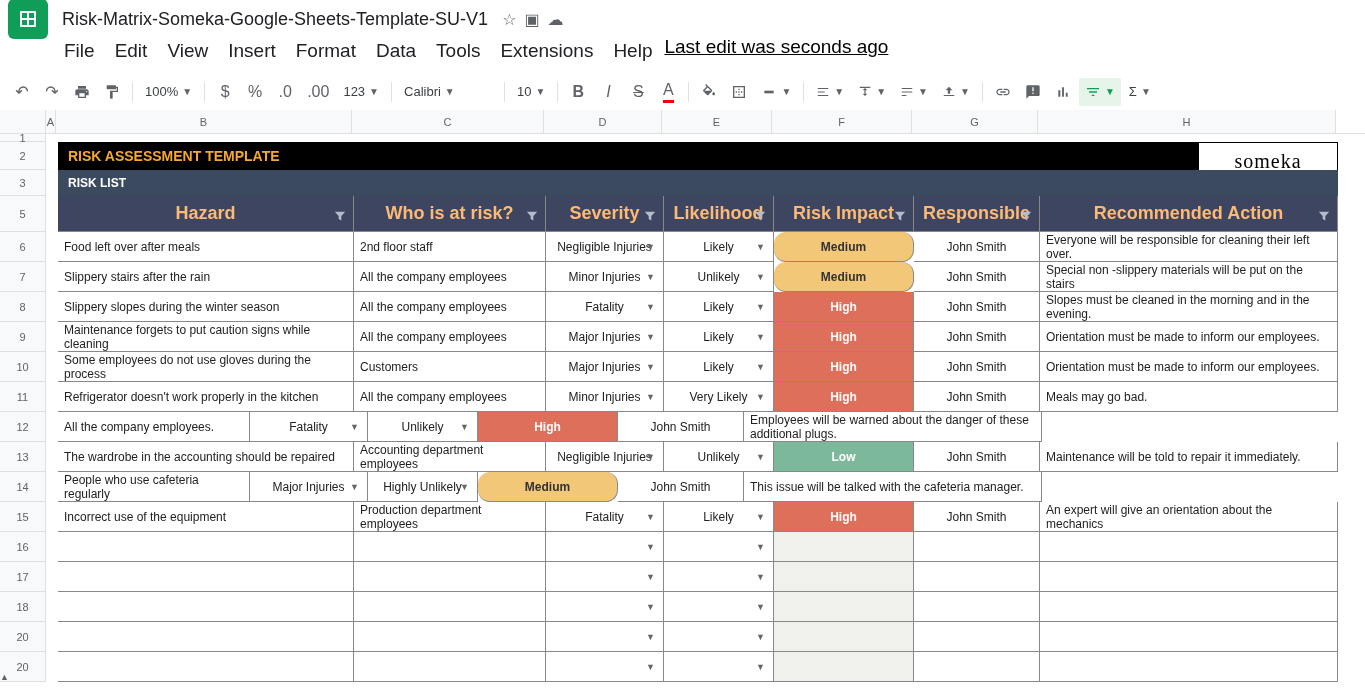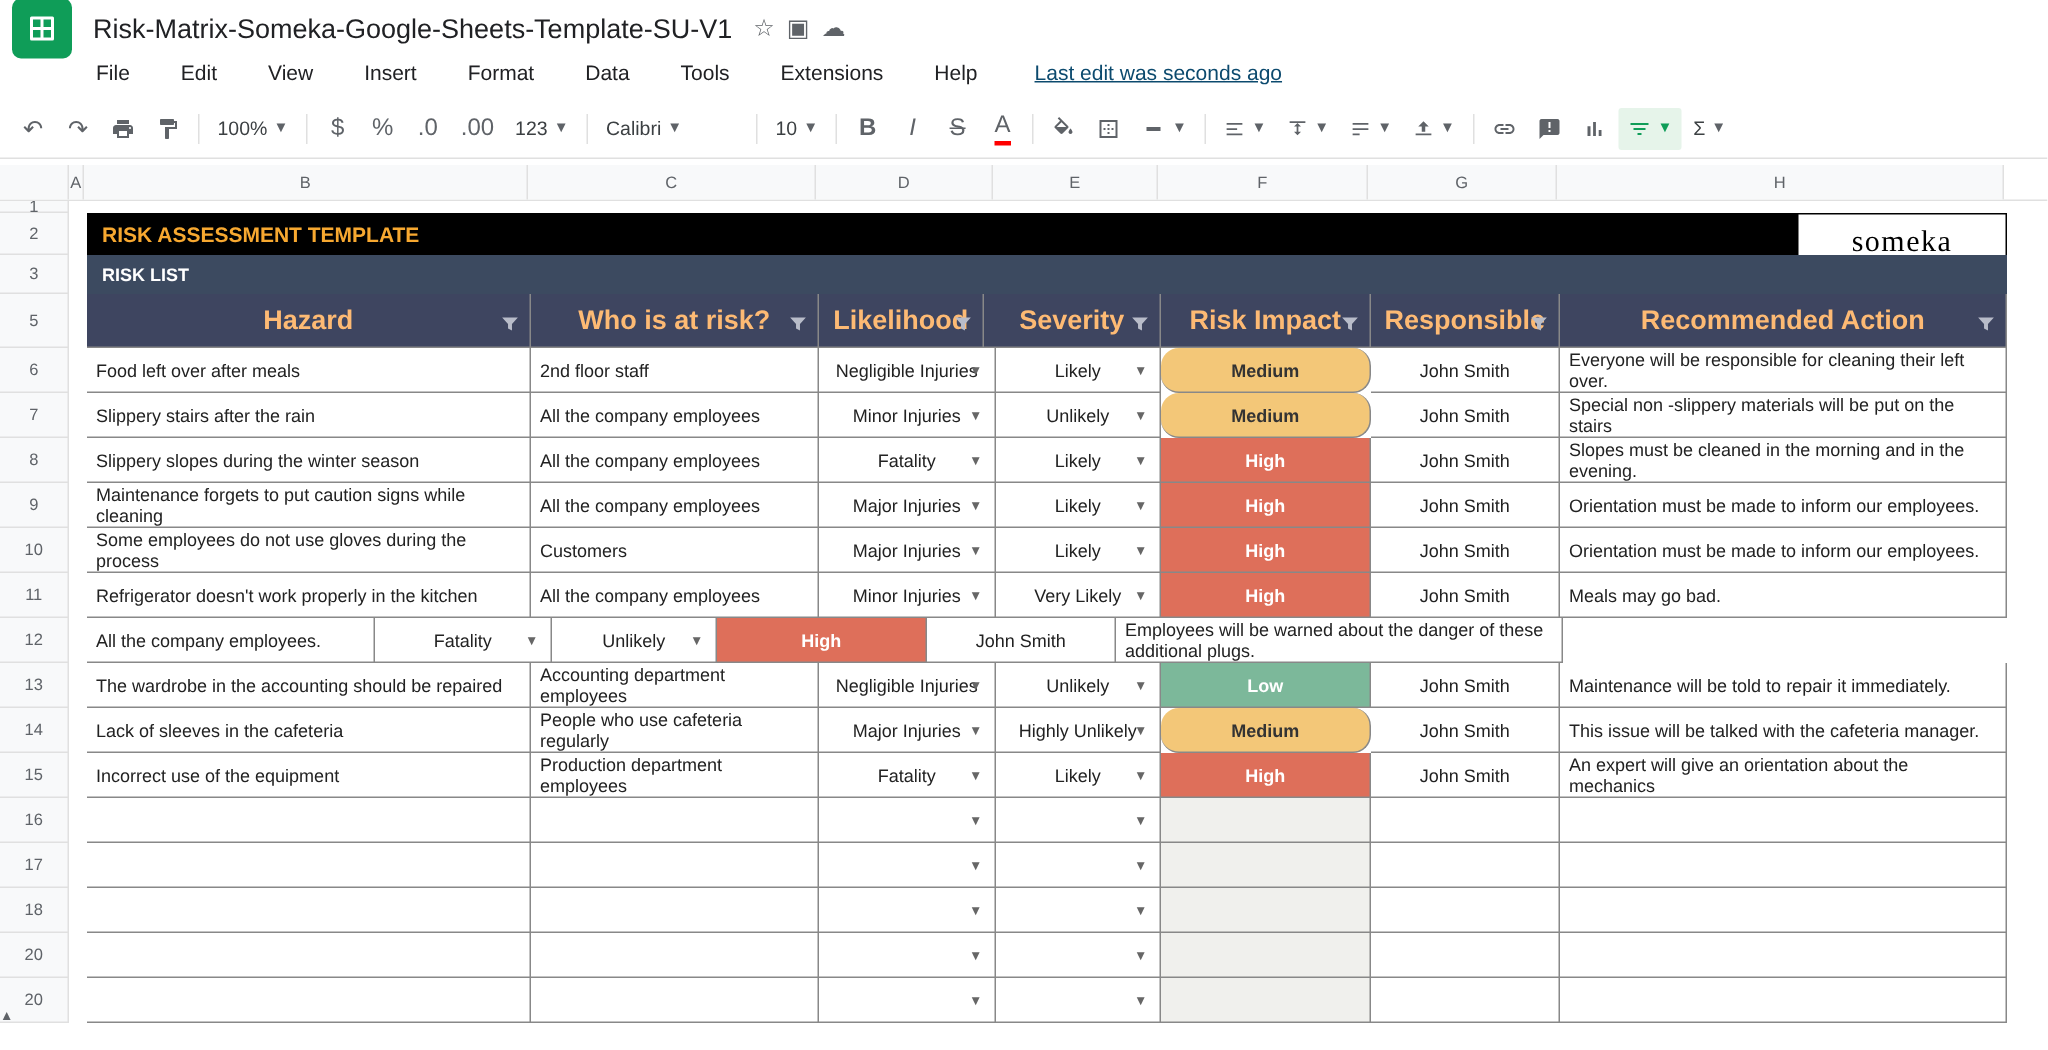--- a/index.html
+++ b/index.html
@@ -7,23 +7,23 @@
 
 
 .titlebar { display: flex; align-items: center; padding: 6px 8px 2px 8px; height: 34px; }
 .logo { width: 40px; height: 40px; background: #0f9d58; border-radius: 6px; display: flex; align-items: center; justify-content: center; margin-right: 8px; }
 .logo svg { width: 24px; height: 24px; }
 .titlewrap { display: flex; align-items: center; gap: 8px; }
 .doctitle { font-size: 18px; color: #202124; padding: 2px 6px; }
 .star, .folder, .cloud { color: #5f6368; font-size: 16px; cursor: pointer; }
 
 
-.menubar { display: flex; align-items: center; gap: 18px; padding: 2px 8px 6px 56px; font-size: 14px; color: #202124; }
+.menubar { display: flex; gap: 4px; padding: 2px 8px 6px 56px; font-size: 19px; color: #202124; }
 .menubar .mi { padding: 4px 8px; border-radius: 4px; cursor: pointer; }
-.menubar .lastedit { margin-left: 12px; color: #0c4a6e; text-decoration: underline; cursor: pointer; }
+.menubar .lastedit { margin-left: 0; color: #000000; text-decoration: underline; cursor: pointer; }
 
 
 .toolbar { display: flex; align-items: center; gap: 2px; padding: 4px 8px; border-bottom: 1px solid #e0e0e0; height: 40px; }
 .tbtn { height: 28px; min-width: 28px; padding: 0 6px; display: flex; align-items: center; justify-content: center; border-radius: 2px; cursor: pointer; color: #5f6368; font-size: 16px; }
 .tsep { width: 1px; height: 20px; background: #e0e0e0; margin: 0 4px; }
 .tsel { display: flex; align-items: center; gap: 4px; padding: 0 6px; height: 28px; border-radius: 2px; cursor: pointer; font-size: 13px; color: #3c4043; text-align: center; }
 .tsel .caret { font-size: 10px; color: #5f6368; }
 .tbtn.active { background: #e6f4ea; color: #0f9d58; }
 
 
@@ -251,24 +251,24 @@
       </div>
       <div class="row bordered">
         <div class="rowhdr">5</div>
         <div class="cell cA" style="border:none"></div>
         <div class="cell thdr cB">Hazard<span class="filter-icon"><svg viewBox="0 0 16 16">
               <path fill="#b8bcc9" d="M2 3h12l-4.5 5v5l-3-1.5V8z"></path>
             </svg></span></div>
         <div class="cell thdr cC">Who is at risk?<span class="filter-icon"><svg viewBox="0 0 16 16">
               <path fill="#b8bcc9" d="M2 3h12l-4.5 5v5l-3-1.5V8z"></path>
             </svg></span></div>
+        <div class="cell thdr cD">Severity<span class="filter-icon"><svg viewBox="0 0 16 16">
+              <path fill="#b8bcc9" d="M2 3h12l-4.5 5v5l-3-1.5V8z"></path>
+            </svg></span></div>
         <div class="cell thdr cE">Likelihood<span class="filter-icon"><svg viewBox="0 0 16 16">
-              <path fill="#b8bcc9" d="M2 3h12l-4.5 5v5l-3-1.5V8z"></path>
-            </svg></span></div>
-        <div class="cell thdr cD">Severity<span class="filter-icon"><svg viewBox="0 0 16 16">
               <path fill="#b8bcc9" d="M2 3h12l-4.5 5v5l-3-1.5V8z"></path>
             </svg></span></div>
         <div class="cell thdr cF">Risk Impact<span class="filter-icon"><svg viewBox="0 0 16 16">
               <path fill="#b8bcc9" d="M2 3h12l-4.5 5v5l-3-1.5V8z"></path>
             </svg></span></div>
         <div class="cell thdr cG">Responsible<span class="filter-icon"><svg viewBox="0 0 16 16">
               <path fill="#b8bcc9" d="M2 3h12l-4.5 5v5l-3-1.5V8z"></path>
             </svg></span></div>
         <div class="cell thdr cH">Recommended Action<span class="filter-icon"><svg viewBox="0 0 16 16">
               <path fill="#b8bcc9" d="M2 3h12l-4.5 5v5l-3-1.5V8z"></path>
@@ -357,21 +357,20 @@
         <div class="cell datacell cC">Accounting department employees</div>
         <div class="cell datacell ddcell cD">Negligible Injuries<span class="dd-caret">▼</span></div>
         <div class="cell datacell ddcell cE">Unlikely<span class="dd-caret">▼</span></div>
         <div class="cell datacell cF impact-low">Low</div>
         <div class="cell datacell center cG">John Smith</div>
         <div class="cell datacell cH">Maintenance will be told to repair it immediately.</div>
       </div>
       <div class="row bordered">
         <div class="rowhdr">14</div>
         <div class="cell cA" style="border:none"></div>
-        <div class="cell datacell cB">Lack of sleeves in the cafeteria</div>
         <div class="cell datacell cC">People who use cafeteria regularly</div>
         <div class="cell datacell ddcell cD">Major Injuries<span class="dd-caret">▼</span></div>
         <div class="cell datacell ddcell cE">Highly Unlikely<span class="dd-caret">▼</span></div>
         <div class="cell datacell cF impact-med">Medium</div>
         <div class="cell datacell center cG">John Smith</div>
         <div class="cell datacell cH">This issue will be talked with the cafeteria manager.</div>
       </div>
       <div class="row bordered">
         <div class="rowhdr">15</div>
         <div class="cell cA" style="border:none"></div>

